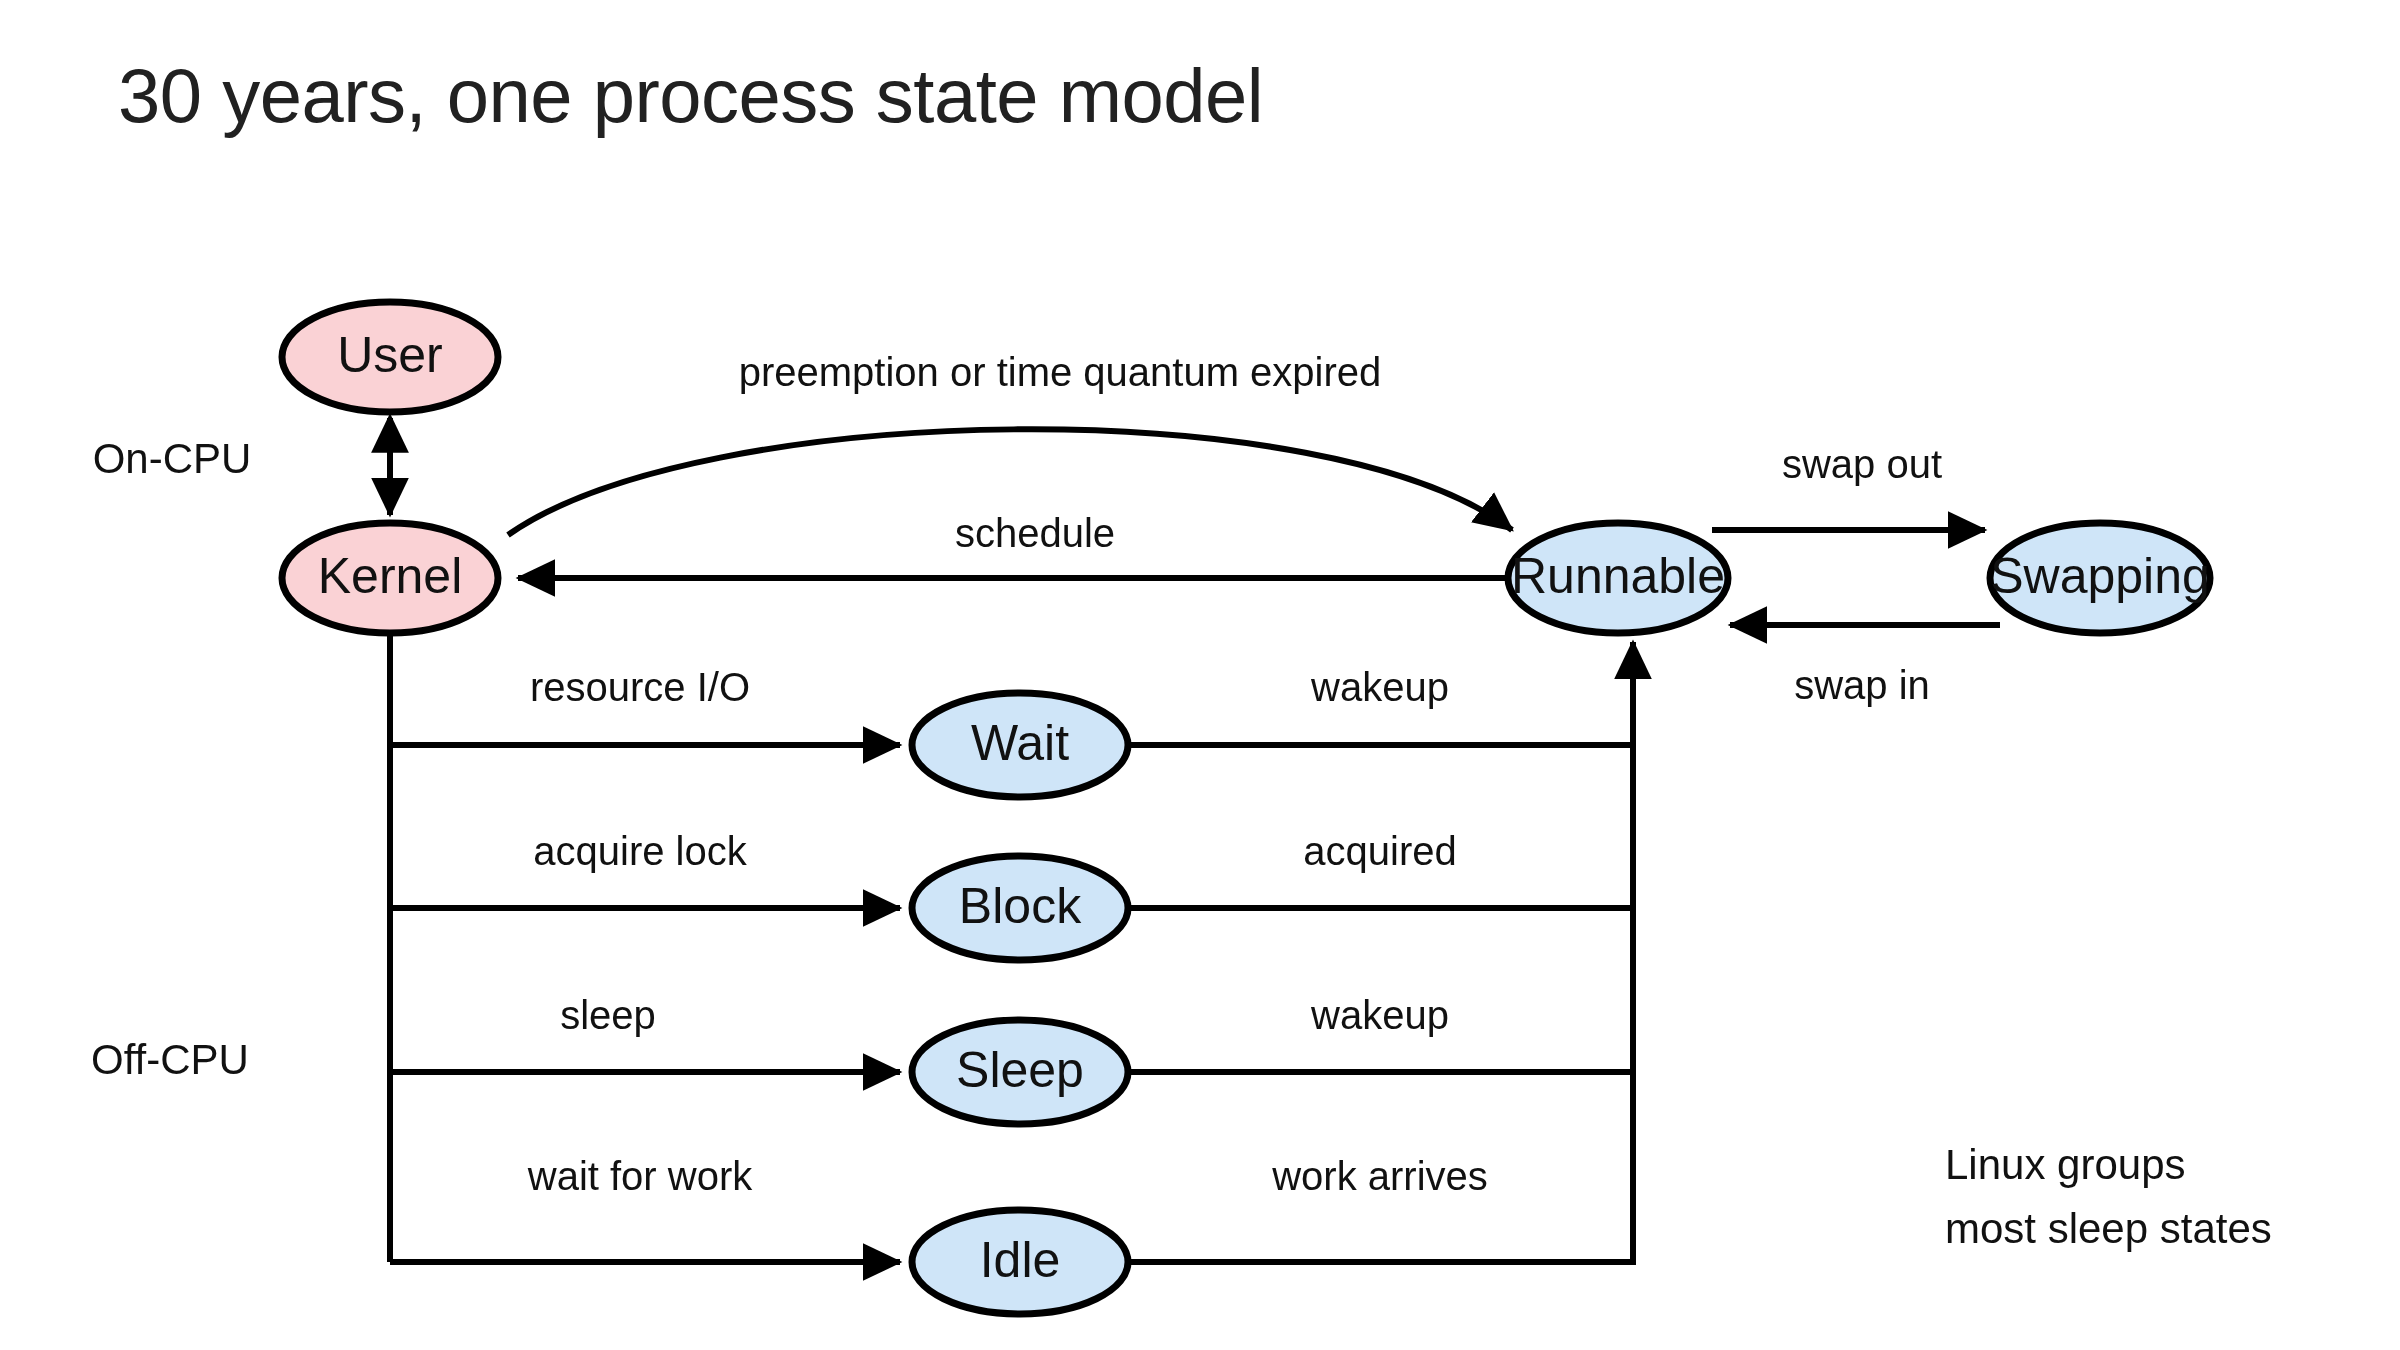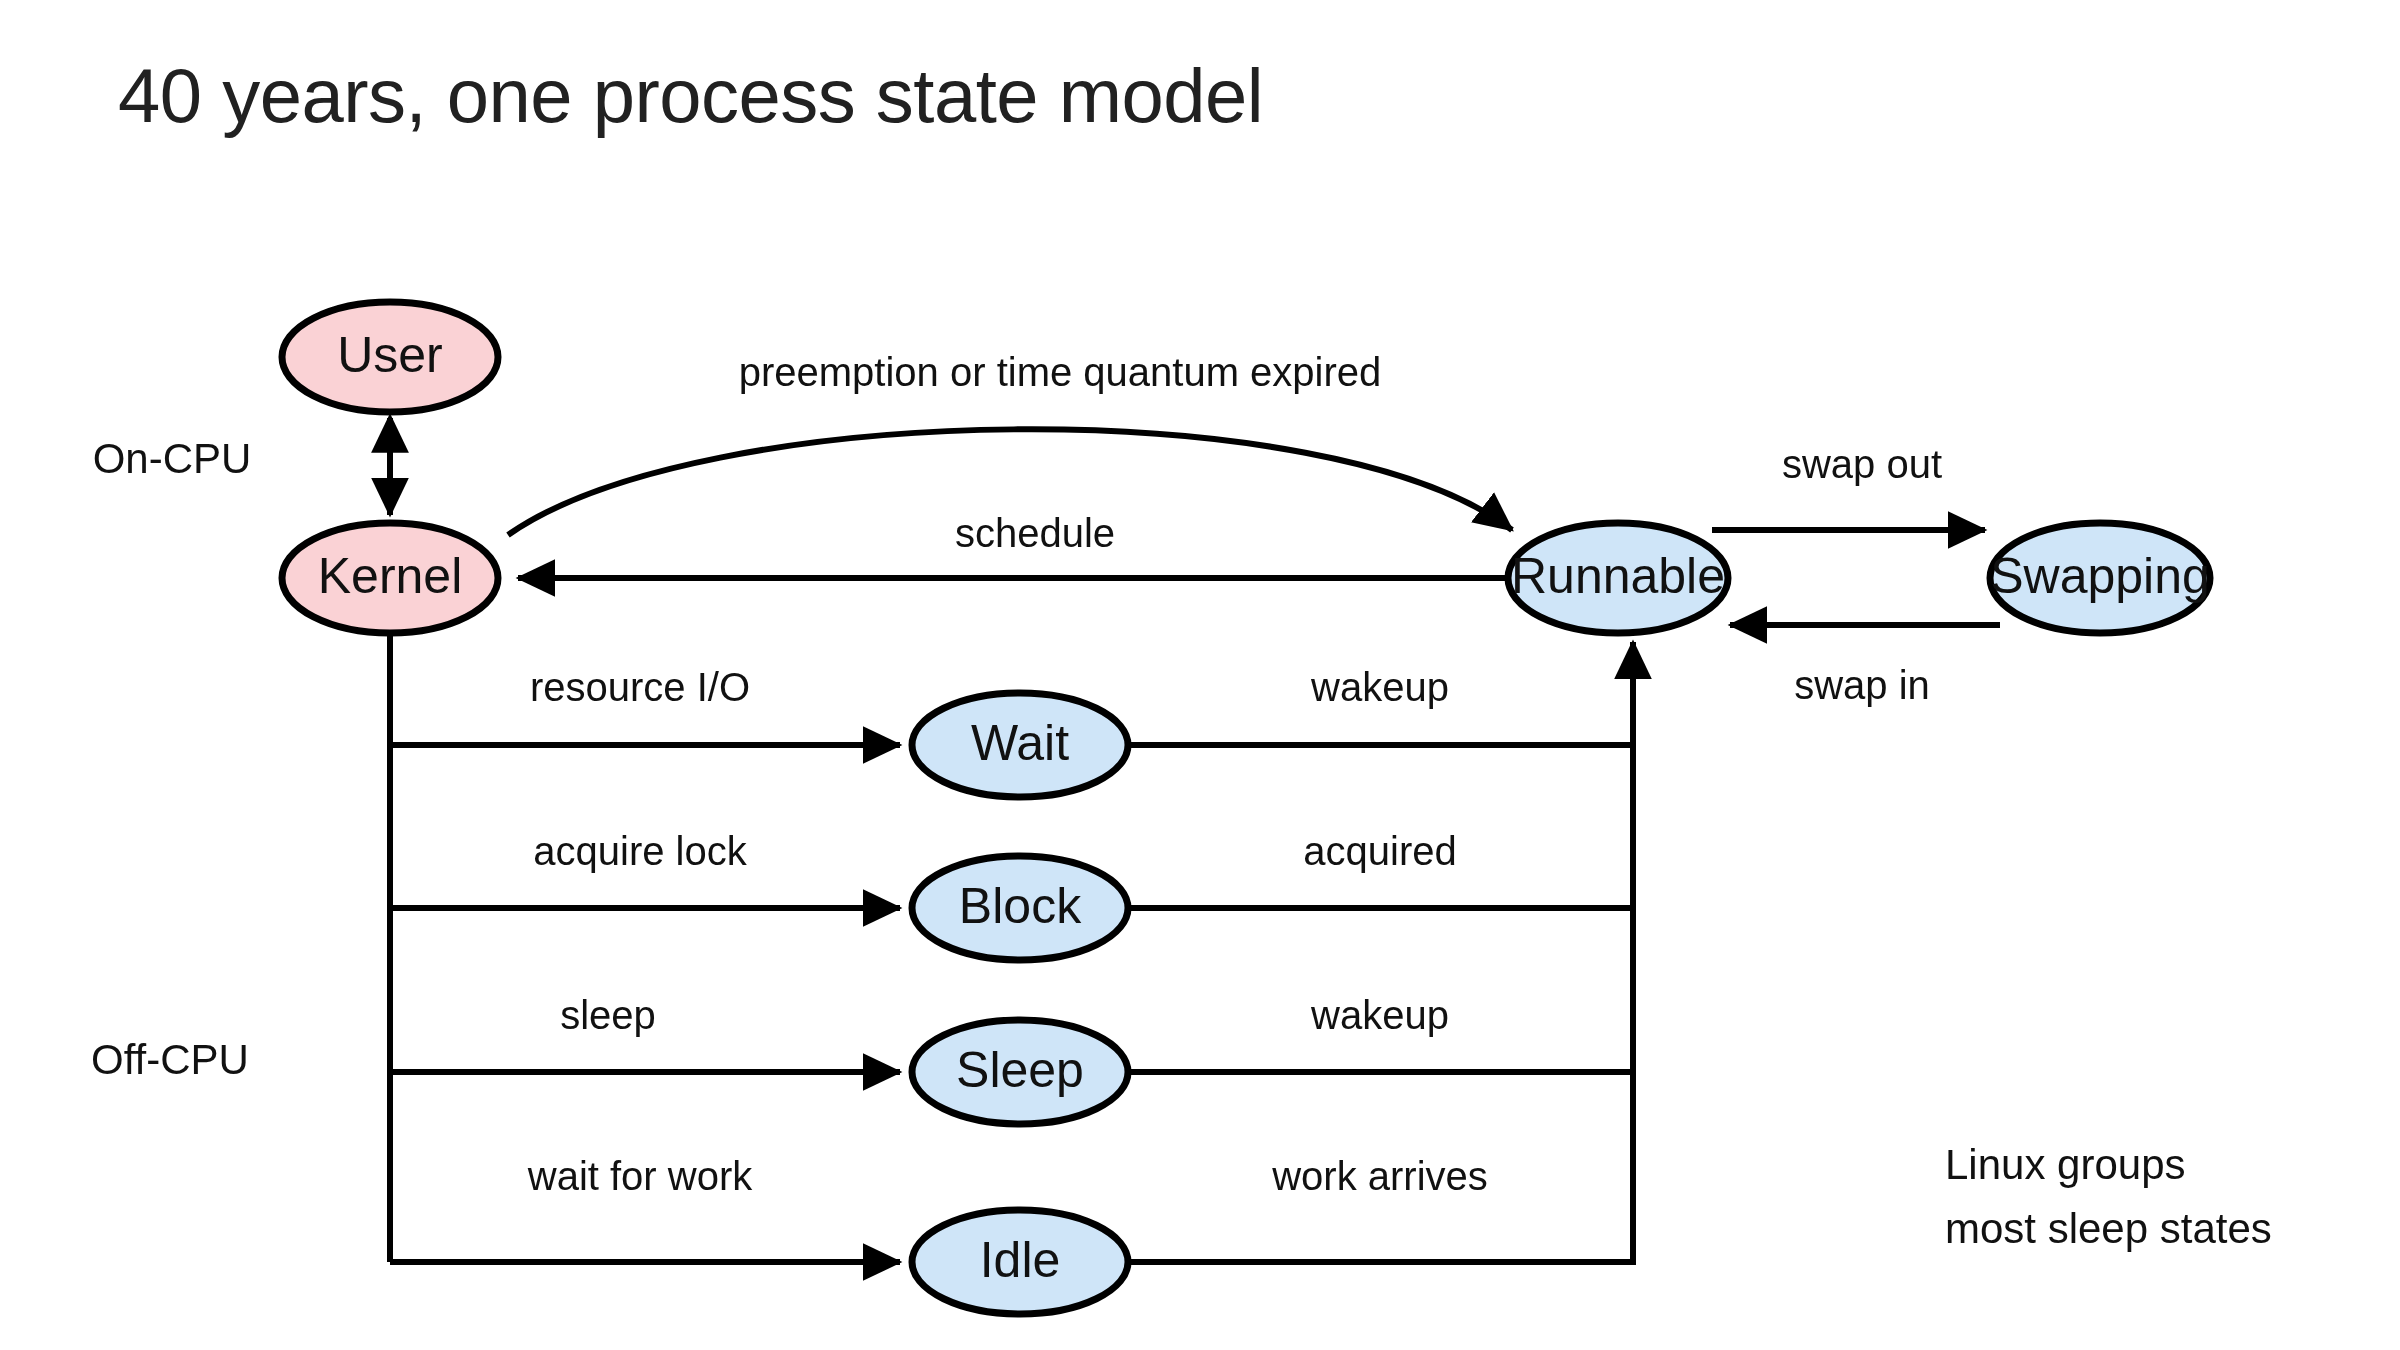--- a/index.html
+++ b/index.html
@@ -73,21 +73,21 @@
   .node-shape {
     stroke: #000000;
     stroke-width: 7;
   }
 </style>
 </head>
 <body>
 
 <div id="slide">
 
-  <div id="slide-title">40 years, one process state model</div>
+  <div id="slide-title">30 years, one process state model</div>
 
   <svg id="diagram" viewBox="0 0 2400 1350">
     <defs>
       <marker id="arrowhead" markerWidth="7" markerHeight="7" refX="6.2" refY="3.5" orient="auto" markerUnits="strokeWidth">
         <path d="M 0 0.35 L 6.6 3.5 L 0 6.65 z" fill="#000000"></path>
       </marker>
       <marker id="arrowtail" markerWidth="7" markerHeight="7" refX="0.8" refY="3.5" orient="auto" markerUnits="strokeWidth">
         <path d="M 6.6 0.35 L 0 3.5 L 6.6 6.65 z" fill="#000000"></path>
       </marker>
     </defs>

